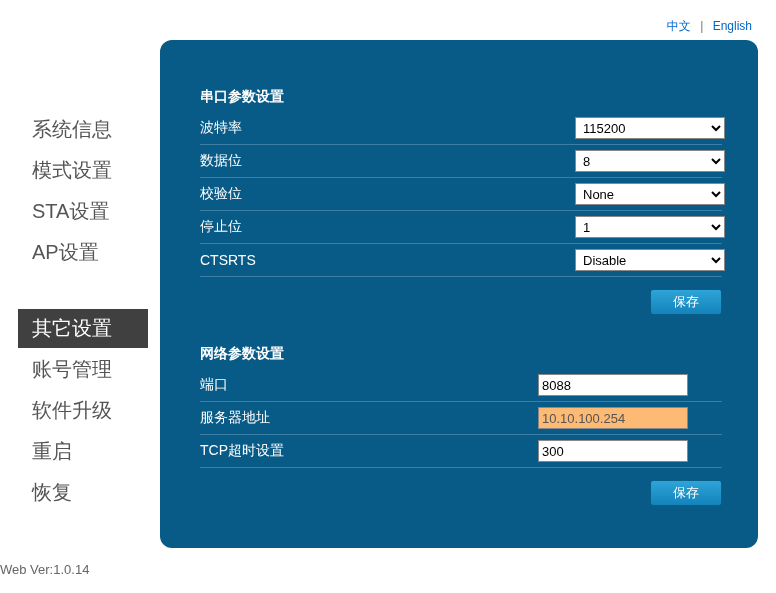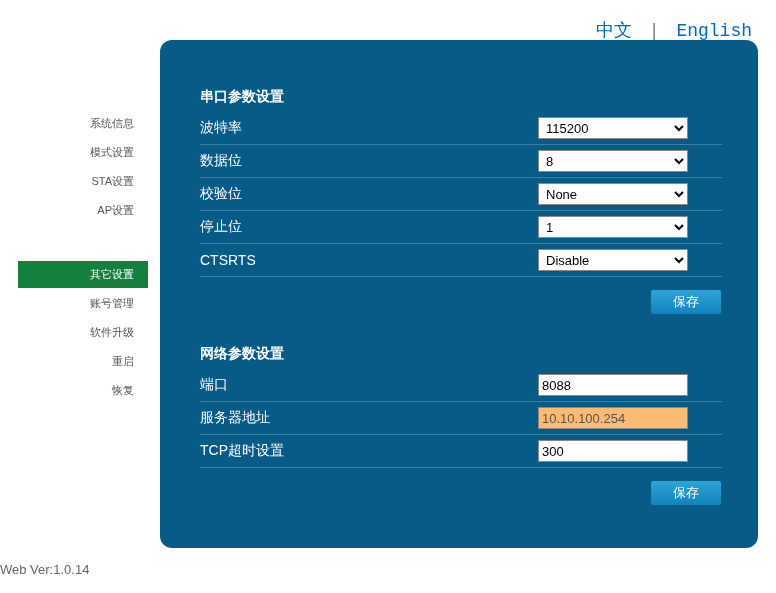--- a/index.html
+++ b/index.html
@@ -9,48 +9,46 @@
   background: #fff;
   width: 776px;
   height: 593px;
   overflow: hidden;
   position: relative;
 }
 .lang-bar {
   position: absolute;
   top: 18px;
   right: 24px;
-  font-size: 18px;
-  font-family: Liberation Mono, monospace;
+  font-size: 12px;
 }
 .lang-bar a {
   color: #0066cc;
   text-decoration: none;
   cursor: pointer;
 }
 .lang-bar .sep {
   color: #777;
   margin: 0 6px;
 }
 .sidebar {
   position: absolute;
   left: 18px;
   top: 110px;
   width: 130px;
 }
 .sidebar-item {
   padding: 6px 14px;
   color: #555;
-  font-size: 11px;
+  font-size: 20px;
   cursor: pointer;
   margin-bottom: 2px;
-  text-align: right;
 }
 .sidebar-item.active {
-  background: #15803d;
+  background: #404040;
   color: #fff;
   margin-top: 37px;
 }
 .panel {
   position: absolute;
   left: 160px;
   top: 40px;
   width: 598px;
   height: 508px;
   background: #085a87;
@@ -84,20 +82,21 @@
   height: 22px;
   font-size: 13px;
   font-family: inherit;
   border: 1px solid #888;
   background: #fff;
   color: #000;
   padding: 1px 3px;
 }
 .row select {
   appearance: auto;
+  margin-left: 37px;
 }
 .row input.readonly {
   background: #fdba74;
   color: #555;
 }
 .btn-row {
   display: flex;
   justify-content: flex-end;
   padding-top: 12px;
 }

